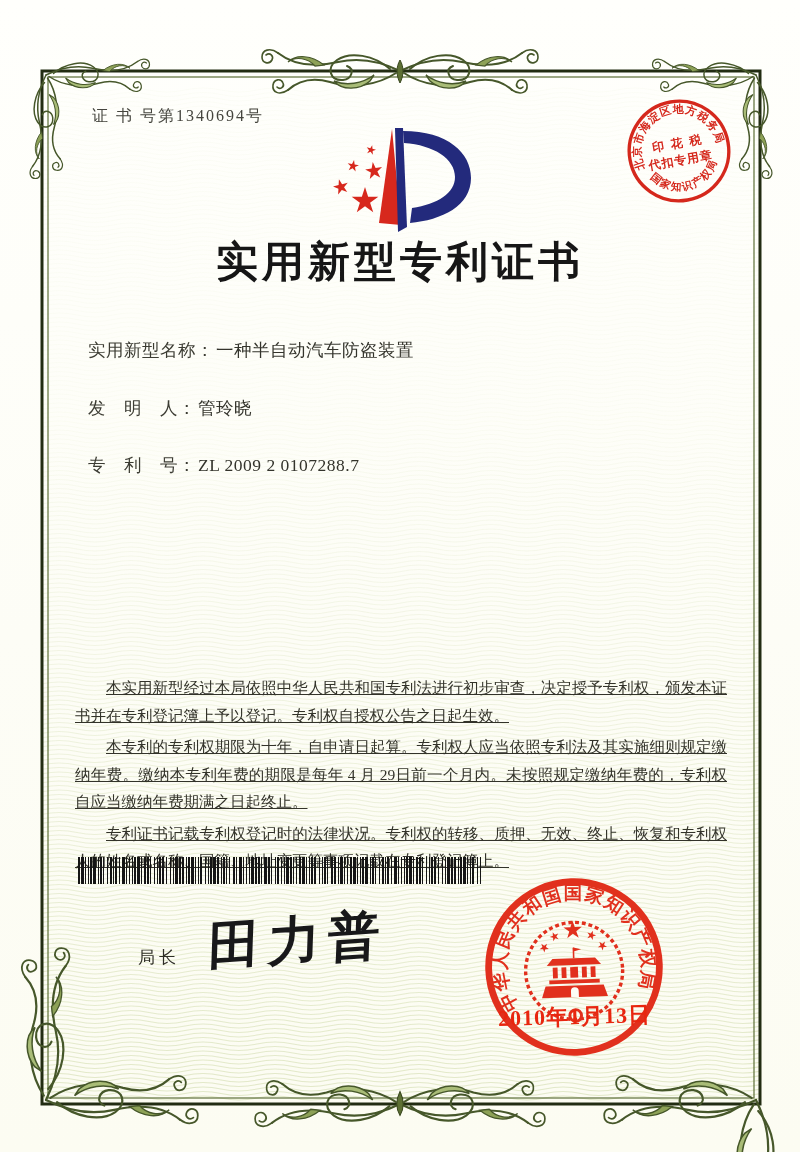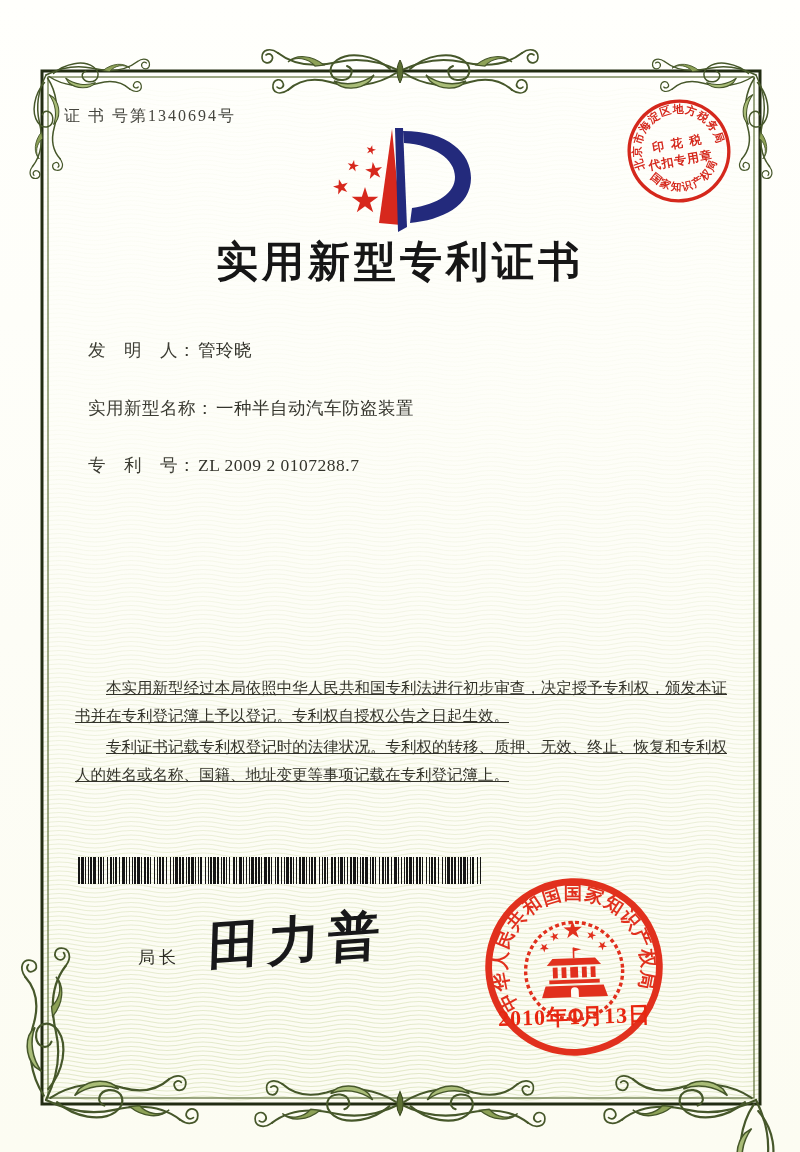--- a/index.html
+++ b/index.html
@@ -4,21 +4,21 @@
 <style>
   html,body{margin:0;padding:0;background:#ffffff;}
   .page{
     position:relative;width:800px;height:1152px;overflow:hidden;
     background:linear-gradient(180deg,#fffffc 0%,#fdfdf6 55%,#fcfcf2 100%);
     font-family:"Liberation Serif","DejaVu Serif",serif;
     color:#3a3a32;
   }
   .abs{position:absolute;}
   .decor-svg{left:0;top:0;width:800px;height:1152px;z-index:0;}
-  .cert-no{left:64px;top:106px;font-size:16px;letter-spacing:2px;color:#45453e;z-index:2;}
+  .cert-no{left:92px;top:106px;font-size:16px;letter-spacing:2px;color:#45453e;z-index:2;}
   .logo{left:322px;top:124px;width:154px;height:118px;z-index:2;}
   .cert-title{left:0;top:234px;width:800px;text-align:center;font-size:42px;font-weight:bold;
     letter-spacing:4px;color:#161616;z-index:2;}
   .fields{left:88px;top:338px;width:620px;z-index:2;}
   .field-row{height:57.5px;font-size:17.5px;color:#3c3c33;letter-spacing:0.5px;white-space:nowrap;}
   .field-label{color:#3c3c33;}
   .field-value{color:#34342c;margin-left:2px;}
   .paragraphs{left:75px;top:674px;width:652px;z-index:2;font-size:15.5px;line-height:27.5px;
     color:#33332a;text-align:justify;}
   .paragraphs p{margin:0 0 4px 0;text-indent:2em;text-decoration:underline;}
@@ -349,32 +349,33 @@
       </text>
       <text x="70" y="66" text-anchor="middle" font-size="12.5" font-weight="bold" letter-spacing="2" font-family="Liberation Serif,serif">印 花 税</text>
       <text x="70" y="84" text-anchor="middle" font-size="12.5" font-weight="bold" letter-spacing="1" font-family="Liberation Serif,serif">代扣专用章</text>
     </g>
   </svg>
 
   <div class="abs cert-title">实用新型专利证书</div>
 
   <div class="abs fields">
     <div class="field-row">
-      <span class="field-label">发　明　人：</span><span class="field-value">管玲晓</span>
+      <span class="field-label">实用新型名称：</span><span class="field-value">一种半自动汽车防盗装置</span>
     </div>
     <div class="field-row">
-      <span class="field-label">实用新型名称：</span><span class="field-value">一种半自动汽车防盗装置</span>
+      <span class="field-label">发　明　人：</span><span class="field-value">管玲晓</span>
     </div>
     <div class="field-row">
       <span class="field-label">专　利　号：</span><span class="field-value">ZL 2009 2 0107288.7</span>
     </div>
   </div>
 
   <div class="abs paragraphs">
     <p>本实用新型经过本局依照中华人民共和国专利法进行初步审查，决定授予专利权，颁发本证书并在专利登记簿上予以登记。专利权自授权公告之日起生效。</p>
+    <p>本专利的专利权期限为十年，自申请日起算。专利权人应当依照专利法及其实施细则规定缴纳年费。缴纳本专利年费的期限是每年 4 月 29日前一个月内。未按照规定缴纳年费的，专利权自应当缴纳年费期满之日起终止。</p>
     <p>专利证书记载专利权登记时的法律状况。专利权的转移、质押、无效、终止、恢复和专利权人的姓名或名称、国籍、地址变更等事项记载在专利登记簿上。</p>
   </div>
 
   <div class="abs barcode" id="barcode"><span style="width: 2px; margin-right: 1px;"></span><span style="width: 3px; margin-right: 1px;"></span><span style="width: 1px; margin-right: 2px;"></span><span style="width: 1px; margin-right: 1px;"></span><span style="width: 2px; margin-right: 1px;"></span><span style="width: 3px; margin-right: 2px;"></span><span style="width: 1px; margin-right: 1px;"></span><span style="width: 2px; margin-right: 1px;"></span><span style="width: 1px; margin-right: 3px;"></span><span style="width: 1px; margin-right: 2px;"></span><span style="width: 2px; margin-right: 1px;"></span><span style="width: 1px; margin-right: 1px;"></span><span style="width: 2px; margin-right: 2px;"></span><span style="width: 1px; margin-right: 2px;"></span><span style="width: 3px; margin-right: 1px;"></span><span style="width: 1px; margin-right: 2px;"></span><span style="width: 1px; margin-right: 2px;"></span><span style="width: 1px; margin-right: 1px;"></span><span style="width: 2px; margin-right: 1px;"></span><span style="width: 3px; margin-right: 1px;"></span><span style="width: 1px; margin-right: 2px;"></span><span style="width: 2px; margin-right: 1px;"></span><span style="width: 2px; margin-right: 1px;"></span><span style="width: 1px; margin-right: 3px;"></span><span style="width: 1px; margin-right: 2px;"></span><span style="width: 1px; margin-right: 1px;"></span><span style="width: 2px; margin-right: 1px;"></span><span style="width: 2px; margin-right: 2px;"></span><span style="width: 1px; margin-right: 3px;"></span><span style="width: 1px; margin-right: 2px;"></span><span style="width: 1px; margin-right: 1px;"></span><span style="width: 3px; margin-right: 1px;"></span><span style="width: 2px; margin-right: 1px;"></span><span style="width: 2px; margin-right: 2px;"></span><span style="width: 1px; margin-right: 1px;"></span><span style="width: 2px; margin-right: 1px;"></span><span style="width: 3px; margin-right: 1px;"></span><span style="width: 1px; margin-right: 2px;"></span><span style="width: 1px; margin-right: 1px;"></span><span style="width: 2px; margin-right: 3px;"></span><span style="width: 1px; margin-right: 2px;"></span><span style="width: 1px; margin-right: 1px;"></span><span style="width: 2px; margin-right: 1px;"></span><span style="width: 3px; margin-right: 1px;"></span><span style="width: 2px; margin-right: 2px;"></span><span style="width: 1px; margin-right: 1px;"></span><span style="width: 2px; margin-right: 1px;"></span><span style="width: 1px; margin-right: 2px;"></span><span style="width: 1px; margin-right: 3px;"></span><span style="width: 2px; margin-right: 1px;"></span><span style="width: 1px; margin-right: 2px;"></span><span style="width: 3px; margin-right: 1px;"></span><span style="width: 1px; margin-right: 2px;"></span><span style="width: 1px; margin-right: 2px;"></span><span style="width: 1px; margin-right: 1px;"></span><span style="width: 3px; margin-right: 1px;"></span><span style="width: 2px; margin-right: 1px;"></span><span style="width: 2px; margin-right: 1px;"></span><span style="width: 1px; margin-right: 2px;"></span><span style="width: 3px; margin-right: 1px;"></span><span style="width: 2px; margin-right: 1px;"></span><span style="width: 1px; margin-right: 3px;"></span><span style="width: 1px; margin-right: 1px;"></span><span style="width: 2px; margin-right: 2px;"></span><span style="width: 1px; margin-right: 2px;"></span><span style="width: 1px; margin-right: 1px;"></span><span style="width: 3px; margin-right: 1px;"></span><span style="width: 2px; margin-right: 1px;"></span><span style="width: 1px; margin-right: 2px;"></span><span style="width: 1px; margin-right: 2px;"></span><span style="width: 2px; margin-right: 1px;"></span><span style="width: 3px; margin-right: 1px;"></span><span style="width: 1px; margin-right: 2px;"></span><span style="width: 1px; margin-right: 1px;"></span><span style="width: 2px; margin-right: 1px;"></span><span style="width: 2px; margin-right: 3px;"></span><span style="width: 1px; margin-right: 2px;"></span><span style="width: 1px; margin-right: 1px;"></span><span style="width: 2px; margin-right: 1px;"></span><span style="width: 1px; margin-right: 3px;"></span><span style="width: 2px; margin-right: 1px;"></span><span style="width: 2px; margin-right: 2px;"></span><span style="width: 1px; margin-right: 1px;"></span><span style="width: 3px; margin-right: 1px;"></span><span style="width: 1px; margin-right: 2px;"></span><span style="width: 1px; margin-right: 2px;"></span><span style="width: 2px; margin-right: 1px;"></span><span style="width: 3px; margin-right: 1px;"></span><span style="width: 1px; margin-right: 2px;"></span><span style="width: 1px; margin-right: 1px;"></span><span style="width: 2px; margin-right: 1px;"></span><span style="width: 3px; margin-right: 2px;"></span><span style="width: 1px; margin-right: 1px;"></span><span style="width: 2px; margin-right: 1px;"></span><span style="width: 1px; margin-right: 3px;"></span><span style="width: 1px; margin-right: 2px;"></span><span style="width: 2px; margin-right: 1px;"></span><span style="width: 1px; margin-right: 1px;"></span><span style="width: 2px; margin-right: 2px;"></span><span style="width: 1px; margin-right: 2px;"></span><span style="width: 3px; margin-right: 1px;"></span><span style="width: 1px; margin-right: 2px;"></span><span style="width: 1px; margin-right: 2px;"></span><span style="width: 1px; margin-right: 1px;"></span><span style="width: 2px; margin-right: 1px;"></span><span style="width: 3px; margin-right: 1px;"></span><span style="width: 1px; margin-right: 2px;"></span><span style="width: 2px; margin-right: 1px;"></span><span style="width: 2px; margin-right: 1px;"></span><span style="width: 1px; margin-right: 3px;"></span><span style="width: 1px; margin-right: 2px;"></span><span style="width: 1px; margin-right: 1px;"></span><span style="width: 2px; margin-right: 1px;"></span><span style="width: 2px; margin-right: 2px;"></span><span style="width: 1px; margin-right: 3px;"></span><span style="width: 1px; margin-right: 2px;"></span><span style="width: 1px; margin-right: 1px;"></span><span style="width: 3px; margin-right: 1px;"></span><span style="width: 2px; margin-right: 1px;"></span><span style="width: 2px; margin-right: 2px;"></span><span style="width: 1px; margin-right: 1px;"></span><span style="width: 2px; margin-right: 1px;"></span><span style="width: 3px; margin-right: 1px;"></span><span style="width: 1px; margin-right: 2px;"></span><span style="width: 1px; margin-right: 1px;"></span><span style="width: 2px; margin-right: 3px;"></span><span style="width: 1px; margin-right: 2px;"></span><span style="width: 1px; margin-right: 1px;"></span></div>
 
   <div class="abs sig-label">局长</div>
   <div class="abs sig-name">田力普</div>
 
   <svg class="abs agency-seal" viewBox="0 0 200 200">
     <g fill="#e1301d" transform="rotate(-2 100 100)">

